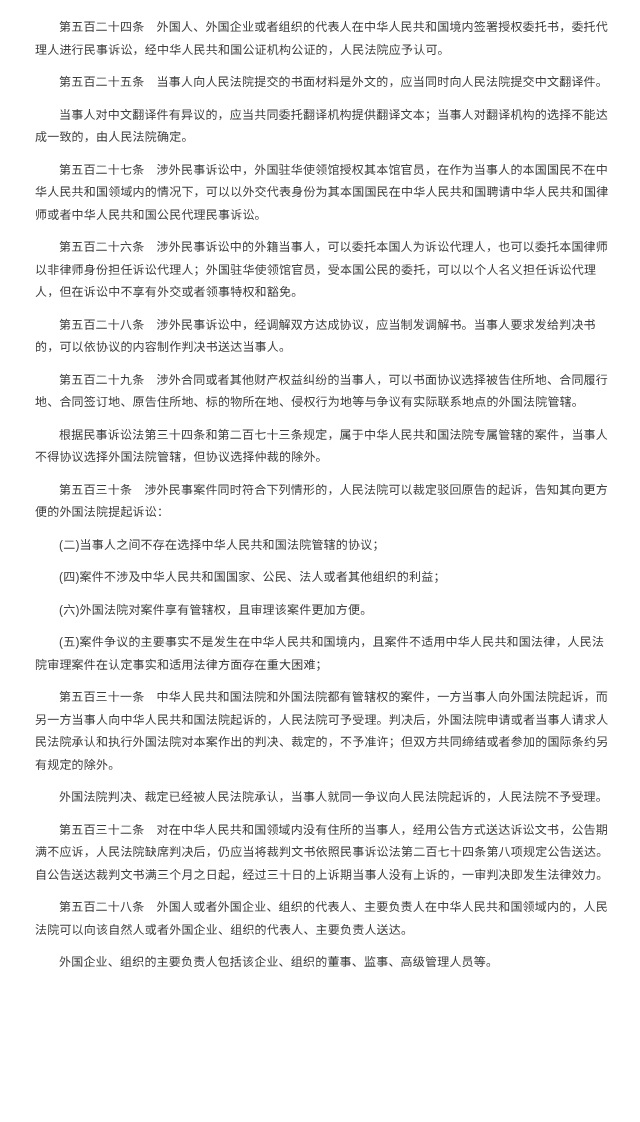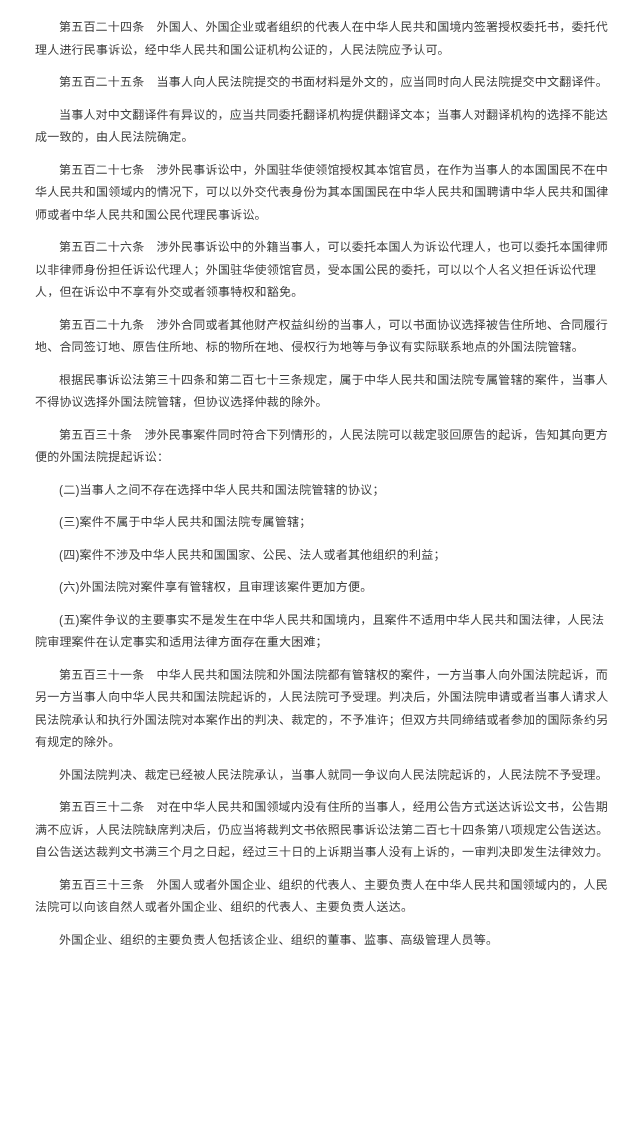--- a/index.html
+++ b/index.html
@@ -40,27 +40,27 @@
 </head>
 <body>
 
 <div class="page" style="background: rgb(255, 255, 255);">
   <div class="article" id="article-body" style="color: rgb(61, 61, 61);">
       <p class="para">第五百二十四条　外国人、外国企业或者组织的代表人在中华人民共和国境内签署授权委托书，委托代理人进行民事诉讼，经中华人民共和国公证机构公证的，人民法院应予认可。</p>
       <p class="para">第五百二十五条　当事人向人民法院提交的书面材料是外文的，应当同时向人民法院提交中文翻译件。</p>
       <p class="para">当事人对中文翻译件有异议的，应当共同委托翻译机构提供翻译文本；当事人对翻译机构的选择不能达成一致的，由人民法院确定。</p>
       <p class="para">第五百二十七条　涉外民事诉讼中，外国驻华使领馆授权其本馆官员，在作为当事人的本国国民不在中华人民共和国领域内的情况下，可以以外交代表身份为其本国国民在中华人民共和国聘请中华人民共和国律师或者中华人民共和国公民代理民事诉讼。</p>
       <p class="para">第五百二十六条　涉外民事诉讼中的外籍当事人，可以委托本国人为诉讼代理人，也可以委托本国律师以非律师身份担任诉讼代理人；外国驻华使领馆官员，受本国公民的委托，可以以个人名义担任诉讼代理人，但在诉讼中不享有外交或者领事特权和豁免。</p>
+      <p class="para">第五百二十八条　涉外民事诉讼中，经调解双方达成协议，应当制发调解书。当事人要求发给判决书的，可以依协议的内容制作判决书送达当事人。</p>
       <p class="para">第五百二十九条　涉外合同或者其他财产权益纠纷的当事人，可以书面协议选择被告住所地、合同履行地、合同签订地、原告住所地、标的物所在地、侵权行为地等与争议有实际联系地点的外国法院管辖。</p>
       <p class="para">根据民事诉讼法第三十四条和第二百七十三条规定，属于中华人民共和国法院专属管辖的案件，当事人不得协议选择外国法院管辖，但协议选择仲裁的除外。</p>
       <p class="para">第五百三十条　涉外民事案件同时符合下列情形的，人民法院可以裁定驳回原告的起诉，告知其向更方便的外国法院提起诉讼：</p>
       <p class="para">(二)当事人之间不存在选择中华人民共和国法院管辖的协议；</p>
-      <p class="para">(三)案件不属于中华人民共和国法院专属管辖；</p>
       <p class="para">(四)案件不涉及中华人民共和国国家、公民、法人或者其他组织的利益；</p>
       <p class="para">(六)外国法院对案件享有管辖权，且审理该案件更加方便。</p>
       <p class="para">(五)案件争议的主要事实不是发生在中华人民共和国境内，且案件不适用中华人民共和国法律，人民法院审理案件在认定事实和适用法律方面存在重大困难；</p>
       <p class="para">第五百三十一条　中华人民共和国法院和外国法院都有管辖权的案件，一方当事人向外国法院起诉，而另一方当事人向中华人民共和国法院起诉的，人民法院可予受理。判决后，外国法院申请或者当事人请求人民法院承认和执行外国法院对本案作出的判决、裁定的，不予准许；但双方共同缔结或者参加的国际条约另有规定的除外。</p>
       <p class="para">外国法院判决、裁定已经被人民法院承认，当事人就同一争议向人民法院起诉的，人民法院不予受理。</p>
       <p class="para">第五百三十二条　对在中华人民共和国领域内没有住所的当事人，经用公告方式送达诉讼文书，公告期满不应诉，人民法院缺席判决后，仍应当将裁判文书依照民事诉讼法第二百七十四条第八项规定公告送达。自公告送达裁判文书满三个月之日起，经过三十日的上诉期当事人没有上诉的，一审判决即发生法律效力。</p>
-      <p class="para">第五百三十三条　外国人或者外国企业、组织的代表人、主要负责人在中华人民共和国领域内的，人民法院可以向该自然人或者外国企业、组织的代表人、主要负责人送达。</p>
+      <p class="para">第五百二十八条　外国人或者外国企业、组织的代表人、主要负责人在中华人民共和国领域内的，人民法院可以向该自然人或者外国企业、组织的代表人、主要负责人送达。</p>
       <p class="para">外国企业、组织的主要负责人包括该企业、组织的董事、监事、高级管理人员等。</p>
     </div>
 </div>
 
 </body></html>

